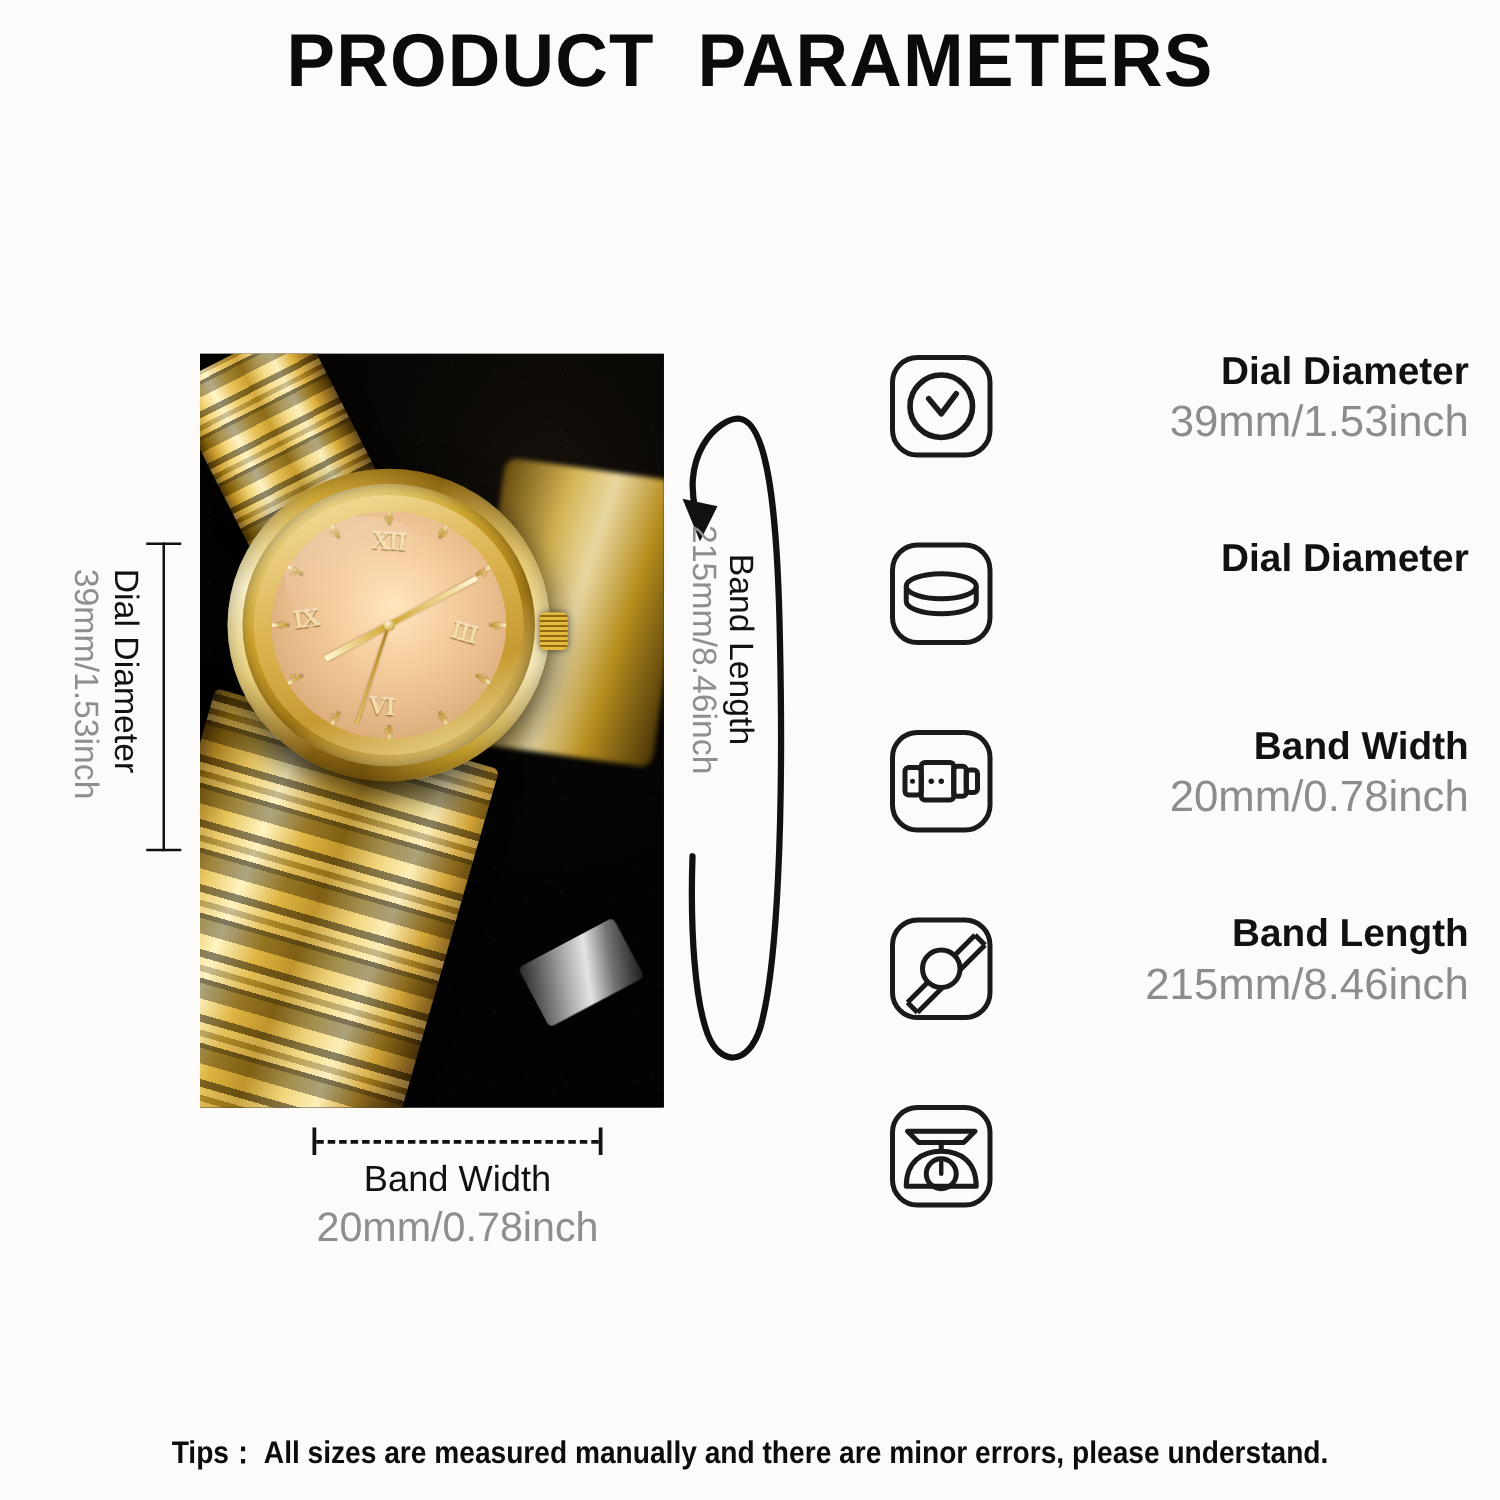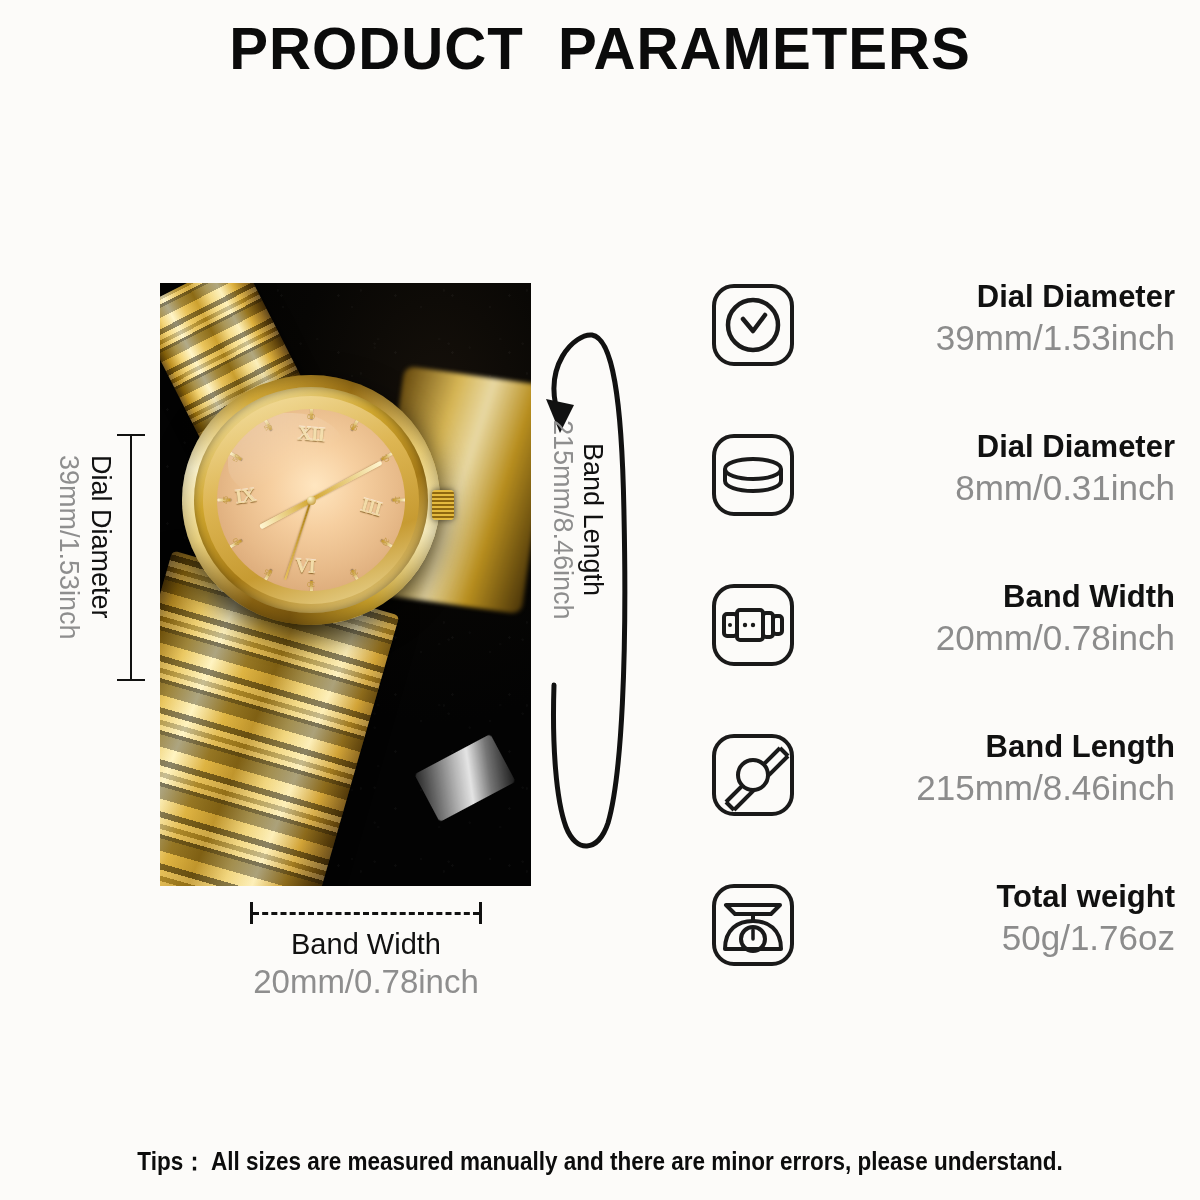--- a/index.html
+++ b/index.html
@@ -564,21 +564,20 @@
     <div class="spec-row">
       <div class="spec-icon">
         <svg width="88" height="88" viewBox="0 0 88 88">
           <rect x="5" y="5" width="78" height="78" rx="20" ry="20" fill="none" stroke="#1a1a1a" stroke-width="4"></rect>
           <ellipse cx="44" cy="38" rx="28" ry="10" fill="none" stroke="#1a1a1a" stroke-width="4"></ellipse>
           <path d="M 16 38 L 16 50 A 28 10 0 0 0 72 50 L 72 38" fill="none" stroke="#1a1a1a" stroke-width="4"></path>
         </svg>
       </div>
       <div class="spec-text">
         <div class="spec-label">Dial Diameter</div>
-        <div class="spec-value">8mm/0.31inch</div>
       </div>
     </div>
 
     <div class="spec-row">
       <div class="spec-icon">
         <svg width="88" height="88" viewBox="0 0 88 88">
           <rect x="5" y="5" width="78" height="78" rx="20" ry="20" fill="none" stroke="#1a1a1a" stroke-width="4"></rect>
           <rect x="28" y="29" width="26" height="30" rx="3" fill="none" stroke="#1a1a1a" stroke-width="4"></rect>
           <rect x="15" y="33" width="13" height="22" rx="3" fill="none" stroke="#1a1a1a" stroke-width="4"></rect>
           <rect x="54" y="32" width="10" height="24" rx="3" fill="none" stroke="#1a1a1a" stroke-width="4"></rect>
@@ -614,23 +613,19 @@
       <div class="spec-icon">
         <svg width="88" height="88" viewBox="0 0 88 88">
           <rect x="5" y="5" width="78" height="78" rx="20" ry="20" fill="none" stroke="#1a1a1a" stroke-width="4"></rect>
           <path d="M 17 24 L 71 24 L 62 33 L 26 33 Z" fill="none" stroke="#1a1a1a" stroke-width="4" stroke-linejoin="round"></path>
           <path d="M 44 33 L 44 41" stroke="#1a1a1a" stroke-width="4"></path>
           <path d="M 16 68 C 16 48 29 40 44 40 C 59 40 72 48 72 68 Z" fill="none" stroke="#1a1a1a" stroke-width="4" stroke-linejoin="round"></path>
           <circle cx="44" cy="58" r="12" fill="none" stroke="#1a1a1a" stroke-width="4"></circle>
           <path d="M 44 58 L 44 49" stroke="#1a1a1a" stroke-width="3.5" stroke-linecap="round"></path>
         </svg>
       </div>
-      <div class="spec-text">
-        <div class="spec-label">Total weight</div>
-        <div class="spec-value">50g/1.76oz</div>
-      </div>
     </div>
 
   </div>
 
   <div id="footer">Tips： All sizes are measured manually and there are minor errors, please understand.</div>
 
 </div>
 
 </body></html>

